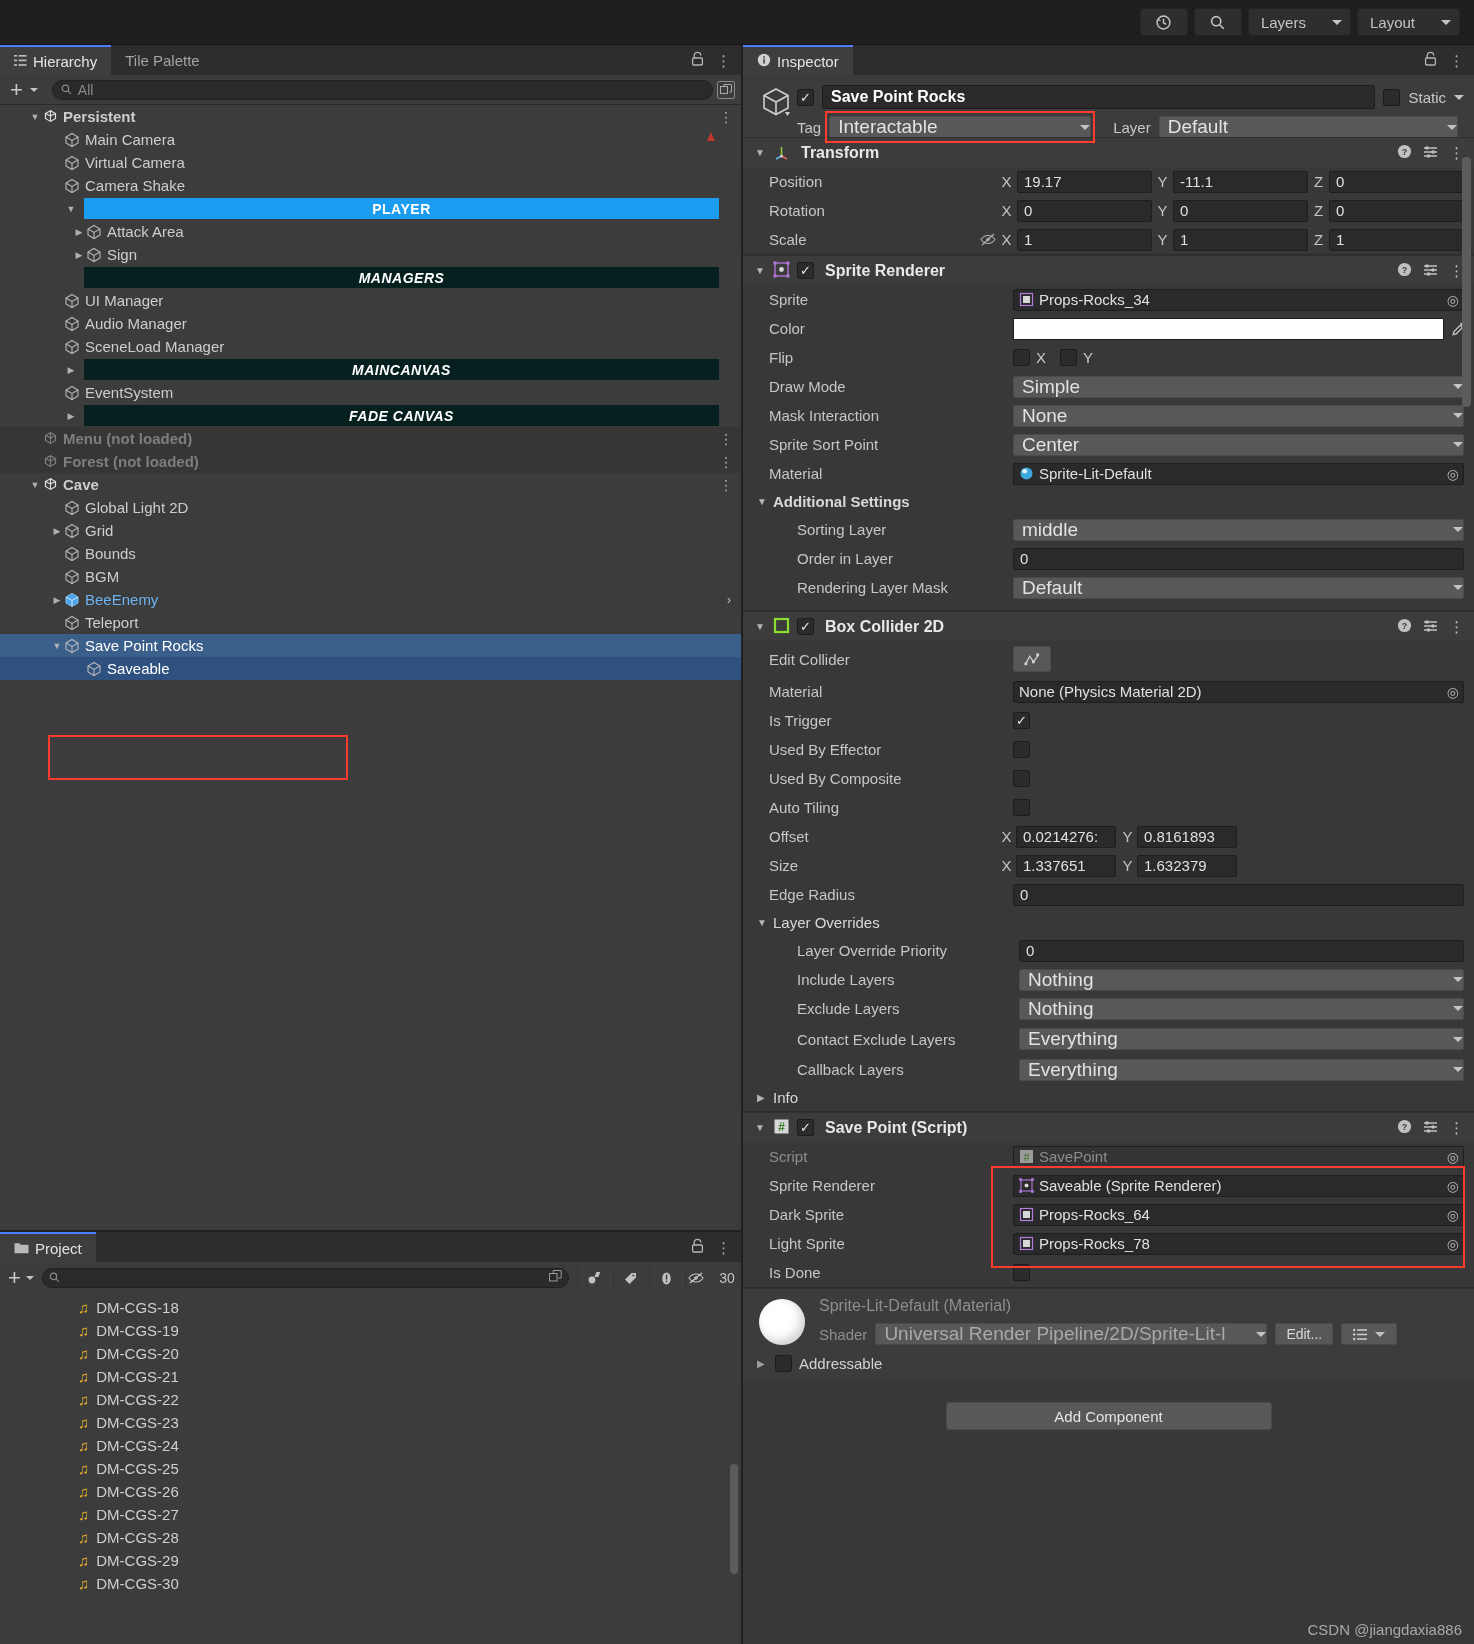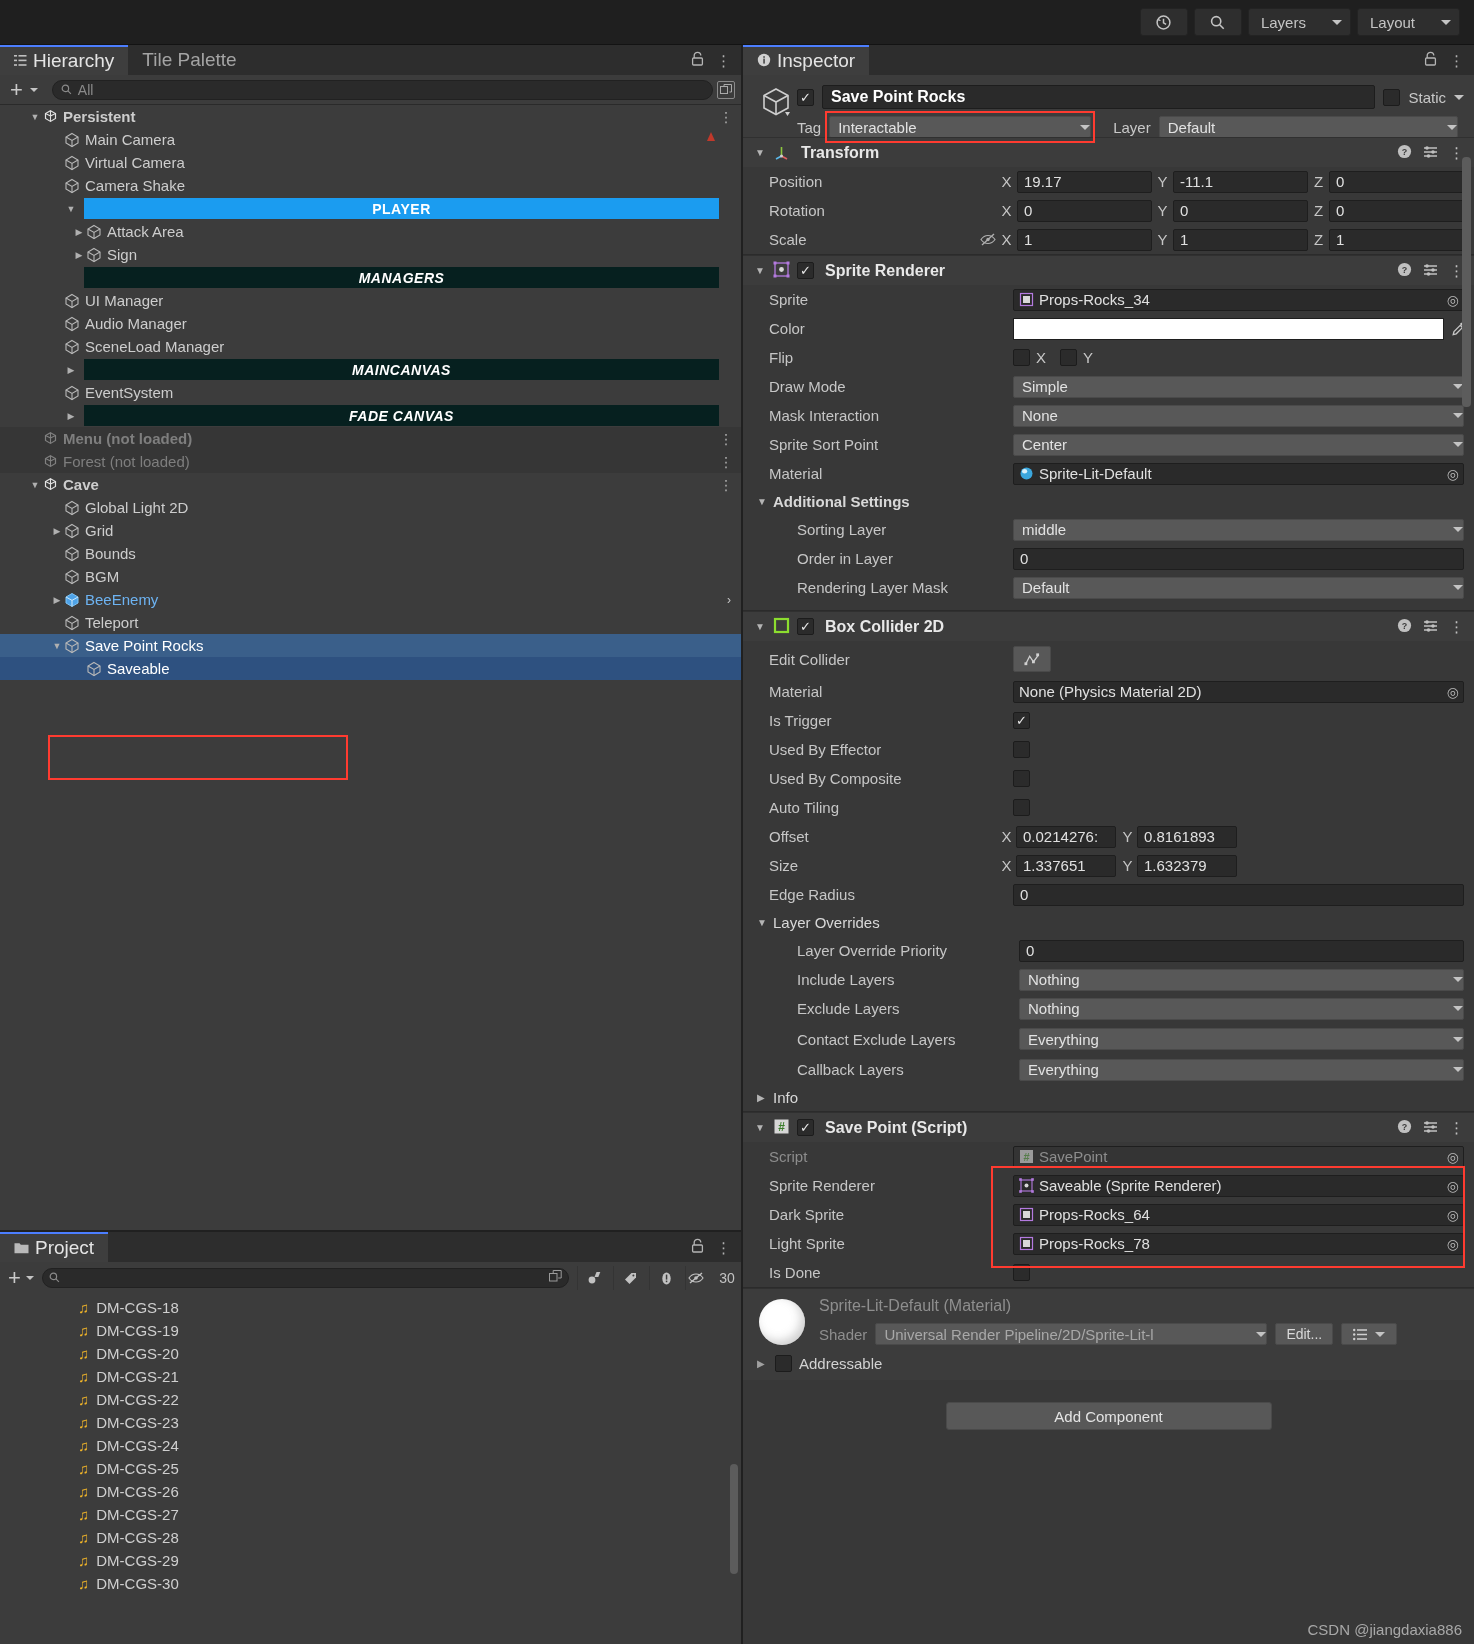--- a/index.html
+++ b/index.html
@@ -39,21 +39,21 @@
   .left { width: 743px; display: flex; flex-direction: column; border-right: 2px solid #202020; }
   .right { flex: 1; display: flex; flex-direction: column; background: #383838; }
 
   
   .tabrow {
     height: 30px; background: #2d2d2d; display: flex; align-items: stretch;
     position: relative; flex: none;
   }
   .tab {
     display: flex; align-items: center; gap: 6px; padding: 13px 14px;
-    font-size: 19px; color: #b6b6b6; background: transparent;
+    font-size: 15px; color: #b6b6b6; background: transparent;
   }
   .tab.active { background: #3e3e3e; color: #e4e4e4; border-top: 2px solid #4c7eff; }
   .tab.inactive { color: #a4a4a4; }
   .tabrow .spacer { flex: 1; }
   .tab-icons { display: flex; align-items: center; gap: 12px; padding-right: 10px; color: #b0b0b0; }
   .dots { letter-spacing: 0; font-size: 15px; line-height: 1; }
 
   
   .hsearch {
     height: 30px; background: #3c3c3c; display: flex; align-items: center;
@@ -139,21 +139,21 @@
     flex: 1; height: 24px; background: #2a2a2a; border: 1px solid #1d1d1d;
     border-radius: 2px; display:flex; align-items:center; padding: 0 8px;
     color: #ffffff; font-size: 16px; font-weight: bold;
   }
   .static-lbl { color: #c8c8c8; font-size: 15px; }
   .tagrow { display: flex; align-items: center; gap: 8px; }
   .tag-lbl { color: #c8c8c8; font-size: 15px; }
   .dd {
     height: 22px; background: #585858; border: 1px solid #4a4a4a; border-radius: 2px;
     display: flex; align-items: center; justify-content: space-between;
-    padding: 0 0 0 8px; color: #e2e2e2; font-size: 15px;
+    padding: 0 0 0 8px; color: #e2e2e2; font-size: 19px;
   }
 
   .scrollarea { flex: 1; overflow: hidden; position: relative; }
 
   .comp { background: #383838; border-bottom: 1px solid #2b2b2b; }
   .comp-head {
     height: 30px; background: #3c3c3c; display: flex; align-items: center;
     gap: 7px; padding: 0 10px 0 12px; border-top: 1px solid #303030;
   }
   .comp-title { font-weight: bold; font-size: 16px; color: #e8e8e8; margin-left: 4px; }
@@ -425,21 +425,21 @@
               <span class="row-dots">⋮</span>
             </div>
             <div class="trow dim">
               <span class="twist" style="margin-left: 28px;"></span>
               <span class="cube">
                 <svg width="17" height="17" viewBox="0 0 17 17">
                   <path d="M8.5 1.8 L13.5 4.6 L13.5 9.5 L8.5 12.4 L3.5 9.5 L3.5 4.6 Z" fill="none" stroke="#808080" stroke-width="1.2"></path>
                   <path d="M8.5 1.8 L8.5 7 M3.5 4.6 L8.5 7 M13.5 4.6 L8.5 7 M8.5 7 L8.5 12.4" stroke="#808080" stroke-width="1.1"></path>
                 </svg>
               </span>
-              <span style="font-weight: normal;">Forest (not loaded)</span>
+              <span style="font-weight: bold;">Forest (not loaded)</span>
               <span class="row-dots">⋮</span>
             </div>
             <div class="trow">
               <span class="twist" style="margin-left: 28px;">▼</span>
               <span class="cube">
                 <svg width="17" height="17" viewBox="0 0 17 17">
                   <path d="M8.5 1.8 L13.5 4.6 L13.5 9.5 L8.5 12.4 L3.5 9.5 L3.5 4.6 Z" fill="none" stroke="#e2e2e2" stroke-width="1.2"></path>
                   <path d="M8.5 1.8 L8.5 7 M3.5 4.6 L8.5 7 M13.5 4.6 L8.5 7 M8.5 7 L8.5 12.4" stroke="#e2e2e2" stroke-width="1.1"></path>
                 </svg>
               </span>

